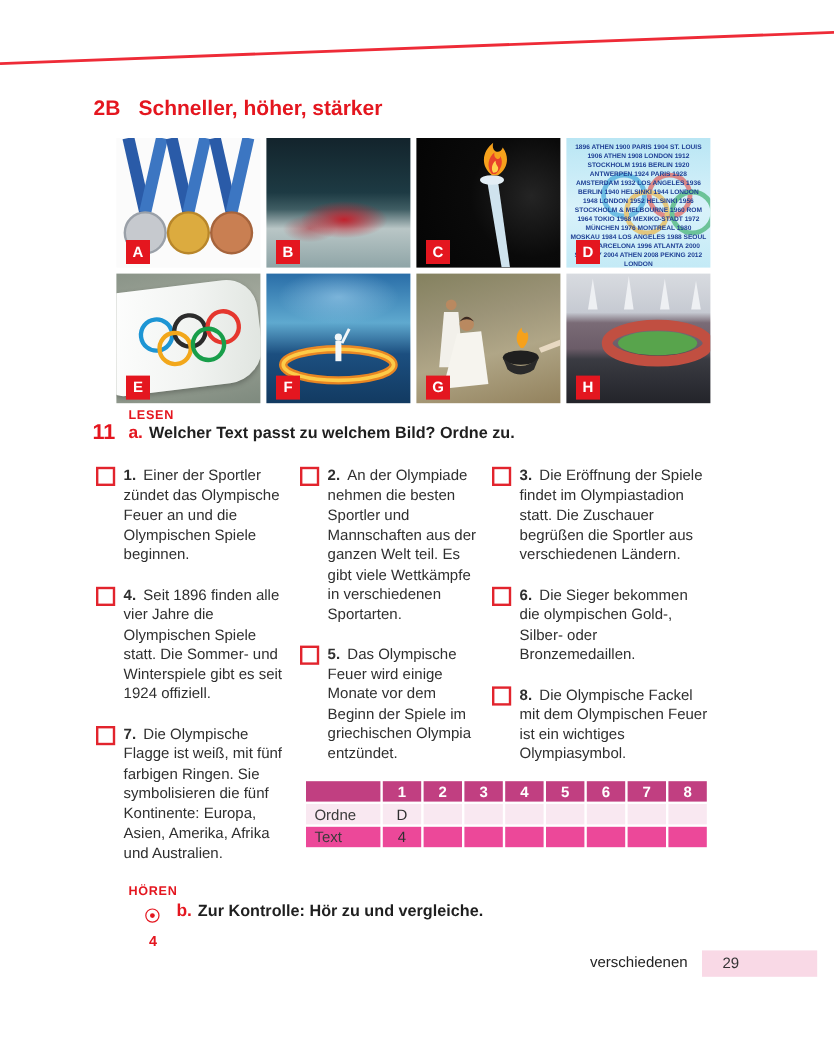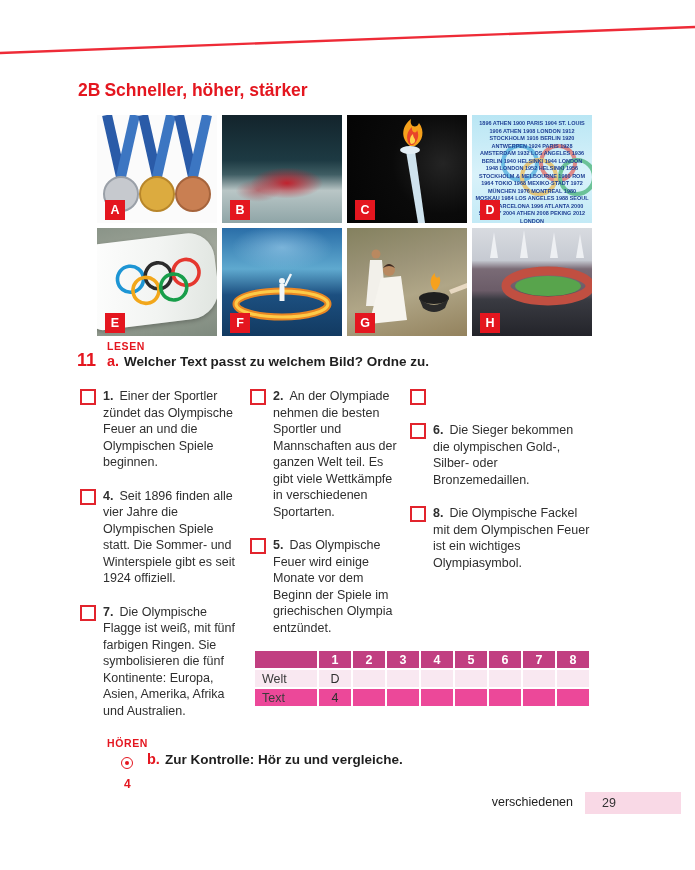--- a/index.html
+++ b/index.html
@@ -2,21 +2,21 @@
 <html><head>
 <meta charset="utf-8">
 <style>
   html,body{margin:0;padding:0;background:#ffffff;}
   .page{position:relative;width:695px;height:870px;background:#fff;overflow:hidden;
         font-family:"Liberation Sans",sans-serif;color:#2f2f2f;}
   .topline{position:absolute;left:0;top:0;}
 
   
   .title{position:absolute;left:78px;top:80px;font-size:17.5px;font-weight:bold;color:#e4161f;}
-  .title .code{margin-right:4px;}
+  .title .code{margin-right:15px;}
 
   
   .image-grid{position:absolute;left:97px;top:115px;display:grid;
               grid-template-columns:repeat(4,120px);grid-auto-rows:108px;gap:5px;}
   .photo{position:relative;width:120px;height:108px;overflow:hidden;background:#ddd;}
   .photo svg{position:absolute;left:0;top:0;}
   .badge{position:absolute;left:8px;bottom:3px;width:20px;height:20px;background:#e4161f;
          color:#fff;font-weight:bold;font-size:12.5px;display:flex;align-items:center;
          justify-content:center;z-index:3;}
   .photo-a{background:#fbfbfb;}
@@ -217,20 +217,21 @@
     </div>
     <div class="item">
       <span class="cb"></span>
       <p class="itxt"><b class="num">5.</b><span>Das Olympische Feuer wird einige Monate vor dem Beginn der Spiele im griechischen Olympia entzündet.</span></p>
     </div>
   </div>
 
   <div class="col col3">
     <div class="item">
       <span class="cb"></span>
+      <p class="itxt"><b class="num">3.</b><span>Die Eröffnung der Spiele findet im Olympiastadion statt. Die Zuschauer begrüßen die Sportler aus verschiedenen Ländern.</span></p>
     </div>
     <div class="item">
       <span class="cb"></span>
       <p class="itxt"><b class="num">6.</b><span>Die Sieger bekommen die olympischen Gold-, Silber- oder Bronzemedaillen.</span></p>
     </div>
     <div class="item">
       <span class="cb"></span>
       <p class="itxt"><b class="num">8.</b><span>Die Olympische Fackel mit dem Olympischen Feuer ist ein wichtiges Olympiasymbol.</span></p>
     </div>
   </div>
@@ -242,21 +243,21 @@
       <th>1</th>
       <th>2</th>
       <th>3</th>
       <th>4</th>
       <th>5</th>
       <th>6</th>
       <th>7</th>
       <th>8</th>
     </tr>
     <tr class="row-bild">
-      <td class="rowlabel">Welt</td>
+      <td class="rowlabel">Ordne</td>
       <td>D</td>
       <td></td>
       <td></td>
       <td></td>
       <td></td>
       <td></td>
       <td></td>
       <td></td>
     </tr>
     <tr class="row-text">

